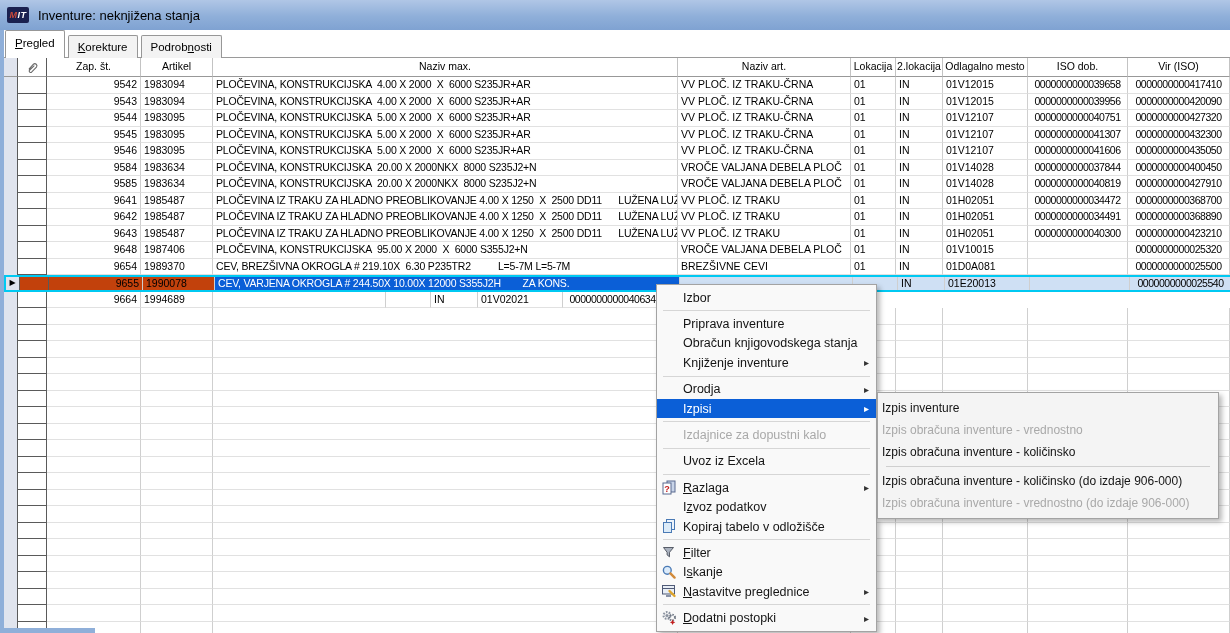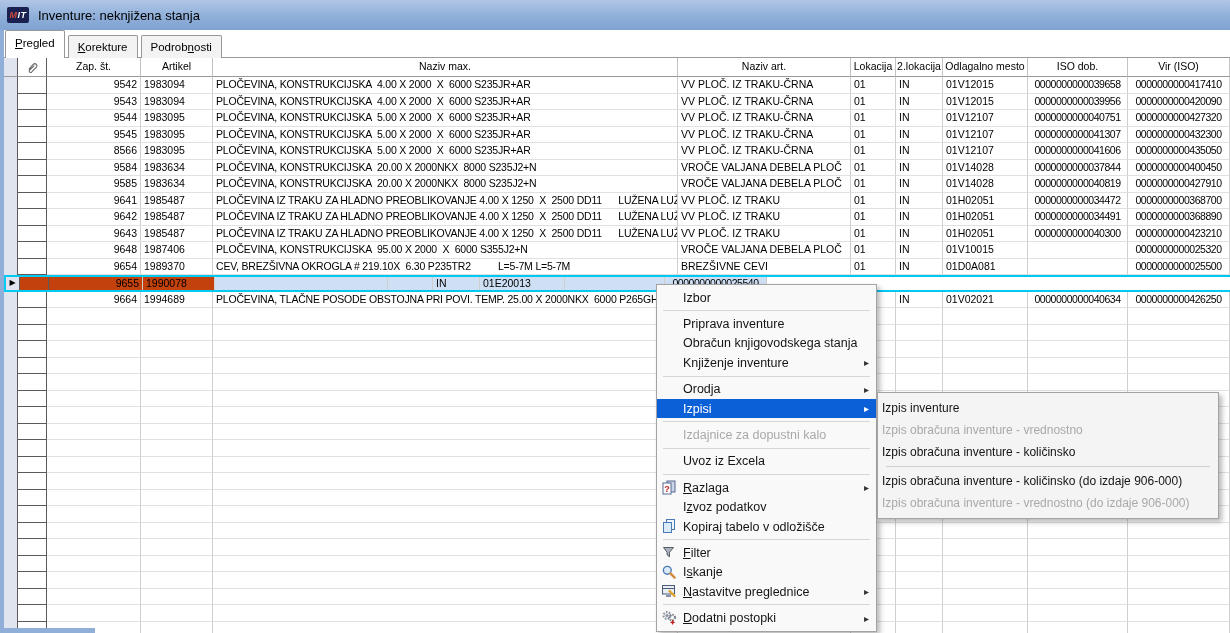--- a/index.html
+++ b/index.html
@@ -156,21 +156,21 @@
           <div class="gc c3" style="width: 173px;">VV PLOČ. IZ TRAKU-ČRNA</div>
           <div class="gc c4" style="width: 45px;">01</div>
           <div class="gc c5" style="width: 47px;">IN</div>
           <div class="gc c6" style="width: 85px;">01V12107</div>
           <div class="gc c7" style="width: 100px;">0000000000041307</div>
           <div class="gc c8" style="width: 102px;">0000000000432300</div>
         </div>
         <div class="grow">
           <div class="gc mk"></div>
           <div class="gc clipc"></div>
-          <div class="gc c0" style="width: 94px;">8566</div>
+          <div class="gc c0" style="width: 94px;">9546</div>
           <div class="gc c1" style="width: 72px;">1983095</div>
           <div class="gc c2" style="width: 465px;">PLOČEVINA, KONSTRUKCIJSKA  5.00 X 2000  X  6000 S235JR+AR</div>
           <div class="gc c3" style="width: 173px;">VV PLOČ. IZ TRAKU-ČRNA</div>
           <div class="gc c4" style="width: 45px;">01</div>
           <div class="gc c5" style="width: 47px;">IN</div>
           <div class="gc c6" style="width: 85px;">01V12107</div>
           <div class="gc c7" style="width: 100px;">0000000000041606</div>
           <div class="gc c8" style="width: 102px;">0000000000435050</div>
         </div>
         <div class="grow">
@@ -262,33 +262,33 @@
           <div class="gc c5" style="width: 47px;">IN</div>
           <div class="gc c6" style="width: 85px;">01D0A081</div>
           <div class="gc c7" style="width: 100px;"></div>
           <div class="gc c8" style="width: 102px;">0000000000025500</div>
         </div>
         <div class="grow sel">
           <div class="gc mk">▶</div>
           <div class="gc clipc"></div>
           <div class="gc c0" style="width: 94px;">9655</div>
           <div class="gc c1" style="width: 72px;">1990078</div>
+          <div class="gc c2 focus" style="width: 465px;">CEV, VARJENA OKROGLA # 244.50X 10.00X 12000 S355J2H        ZA KONS.</div>
           <div class="gc c3" style="width: 173px;"></div>
           <div class="gc c4" style="width: 45px;"></div>
           <div class="gc c5" style="width: 47px;">IN</div>
           <div class="gc c6" style="width: 85px;">01E20013</div>
           <div class="gc c7" style="width: 100px;"></div>
           <div class="gc c8" style="width: 102px;">0000000000025540</div>
         </div>
         <div class="grow">
           <div class="gc mk"></div>
           <div class="gc clipc"></div>
           <div class="gc c0" style="width: 94px;">9664</div>
           <div class="gc c1" style="width: 72px;">1994689</div>
-          <div class="gc c2" style="width: 465px;">PLOČEVINA, TLAČNE POSODE OBSTOJNA PRI POVI. TEMP. 25.00 X 2000NKX  6000 P265GH</div>
           <div class="gc c3" style="width: 173px;"></div>
           <div class="gc c4" style="width: 45px;"></div>
           <div class="gc c5" style="width: 47px;">IN</div>
           <div class="gc c6" style="width: 85px;">01V02021</div>
           <div class="gc c7" style="width: 100px;">0000000000040634</div>
           <div class="gc c8" style="width: 102px;">0000000000426250</div>
         </div>
         <div class="grow">
           <div class="gc mk"></div>
           <div class="gc clipc"></div>

